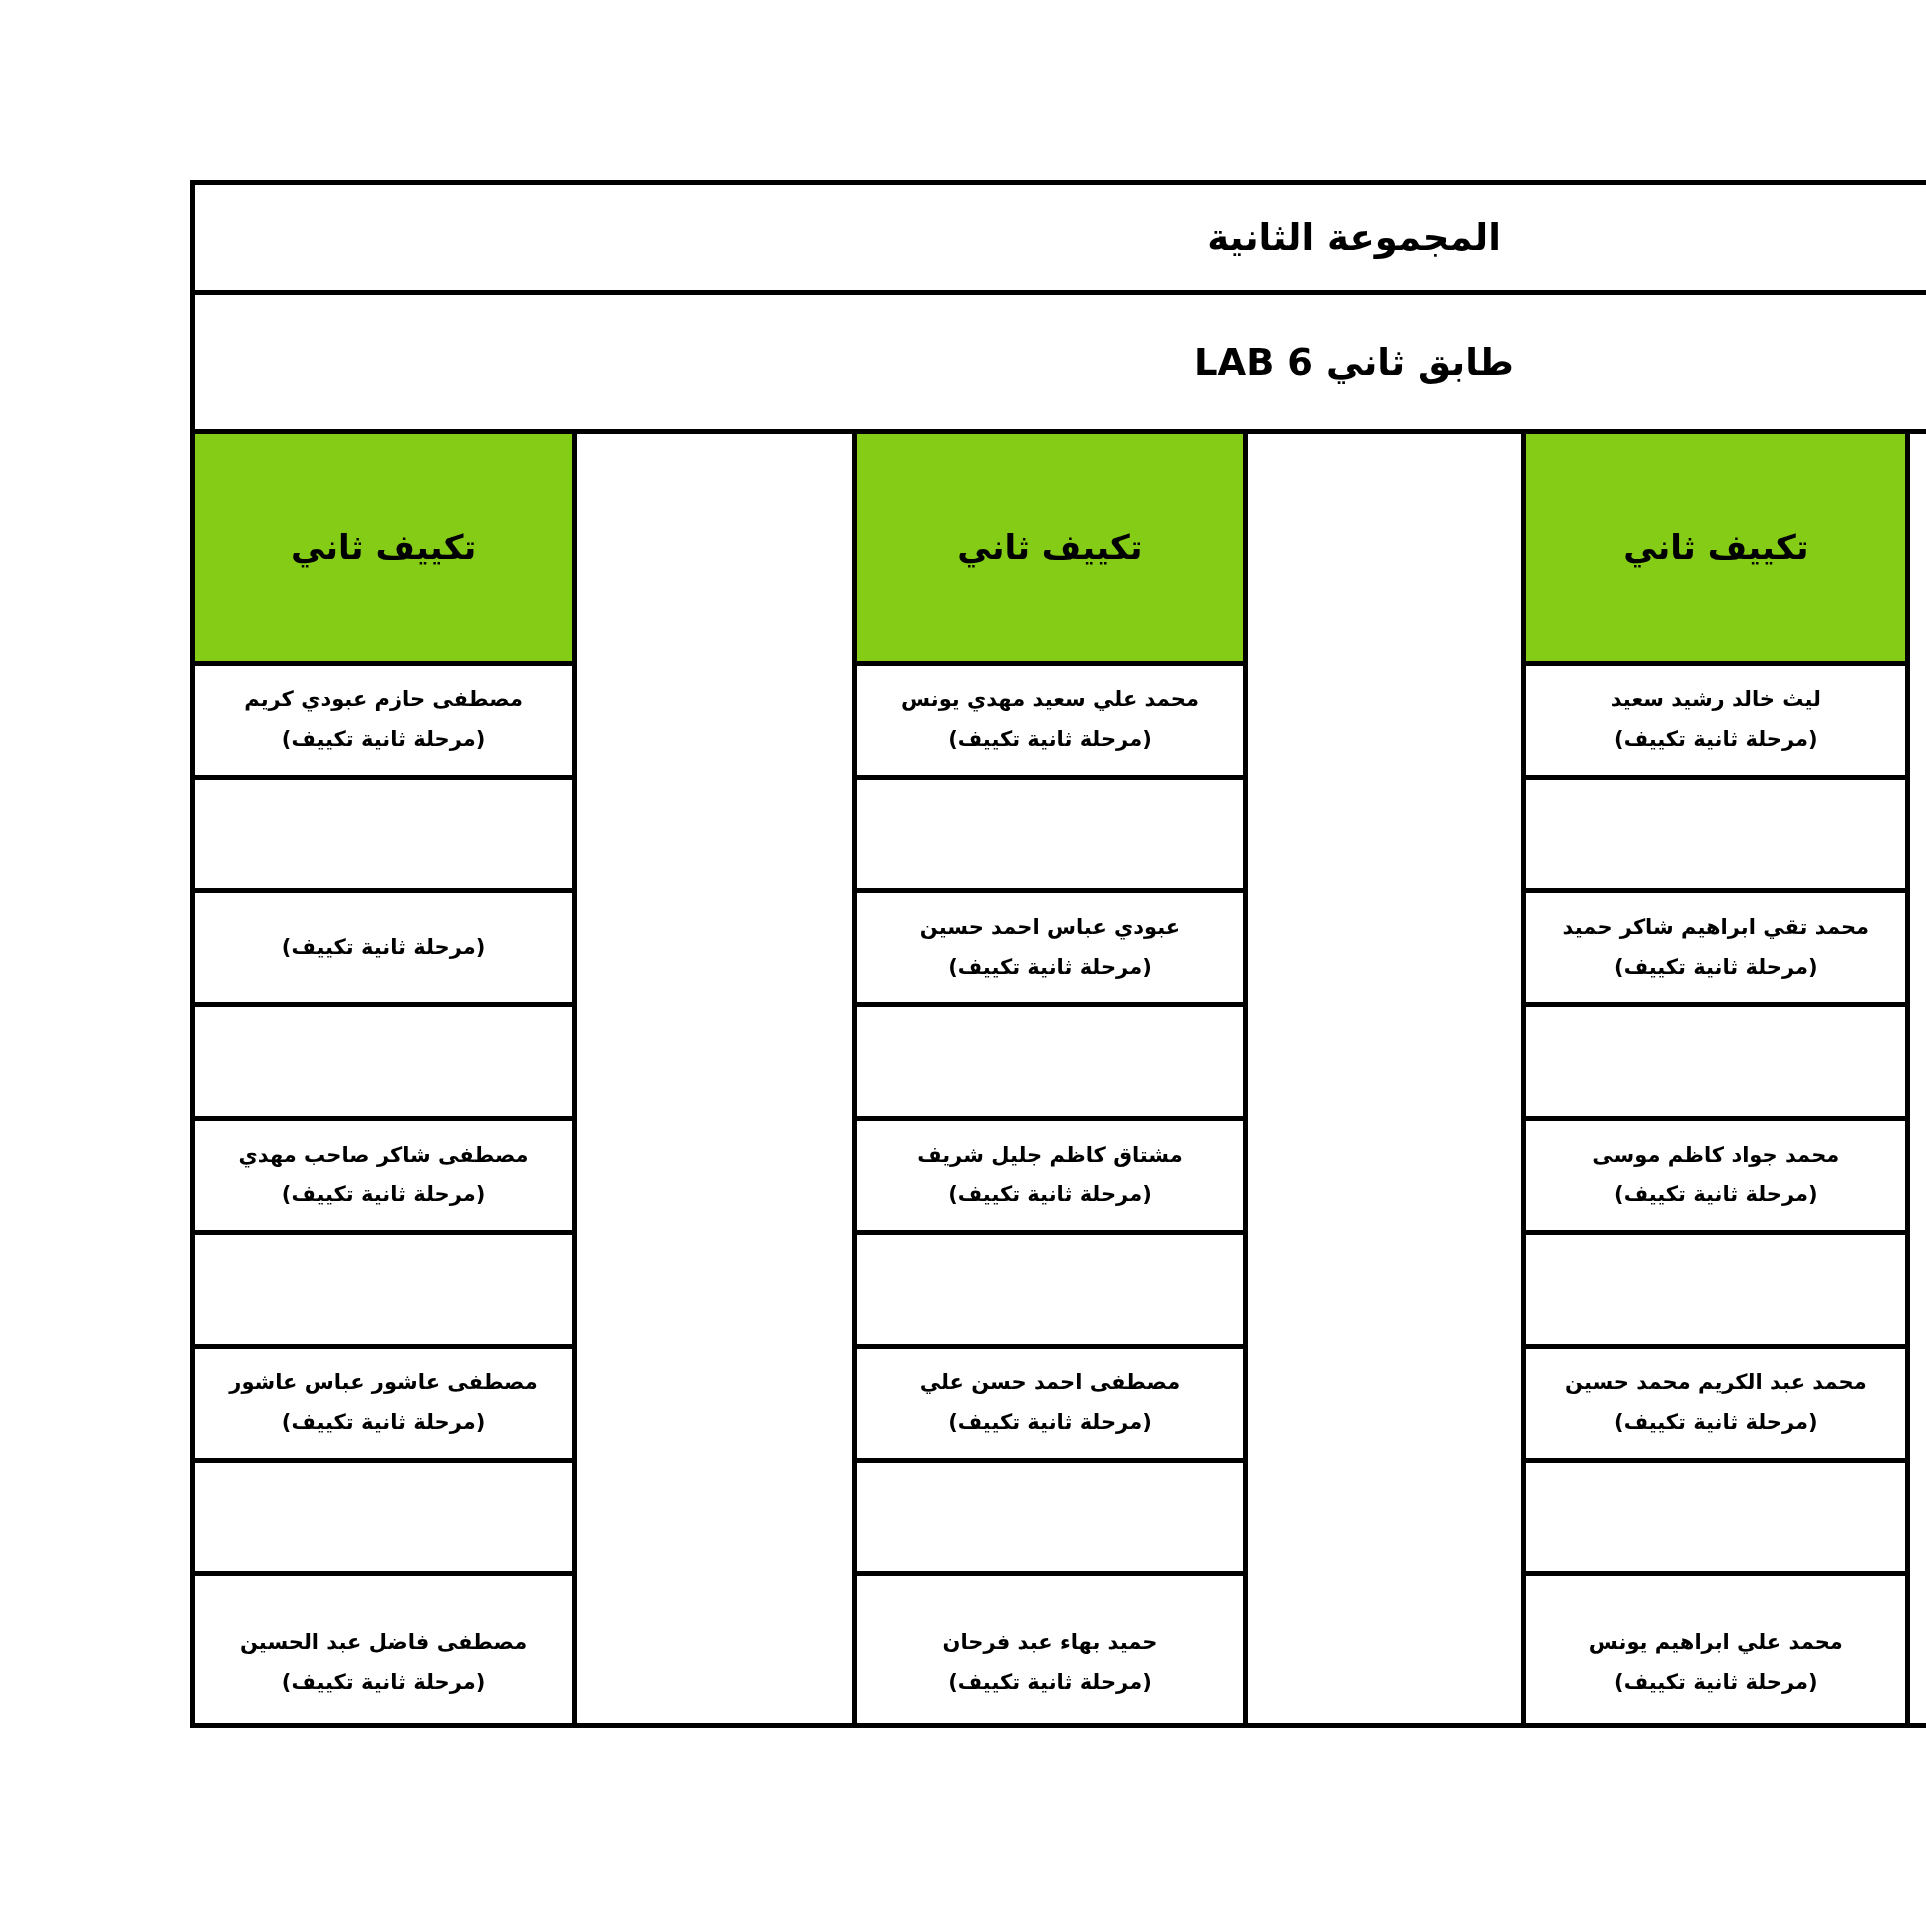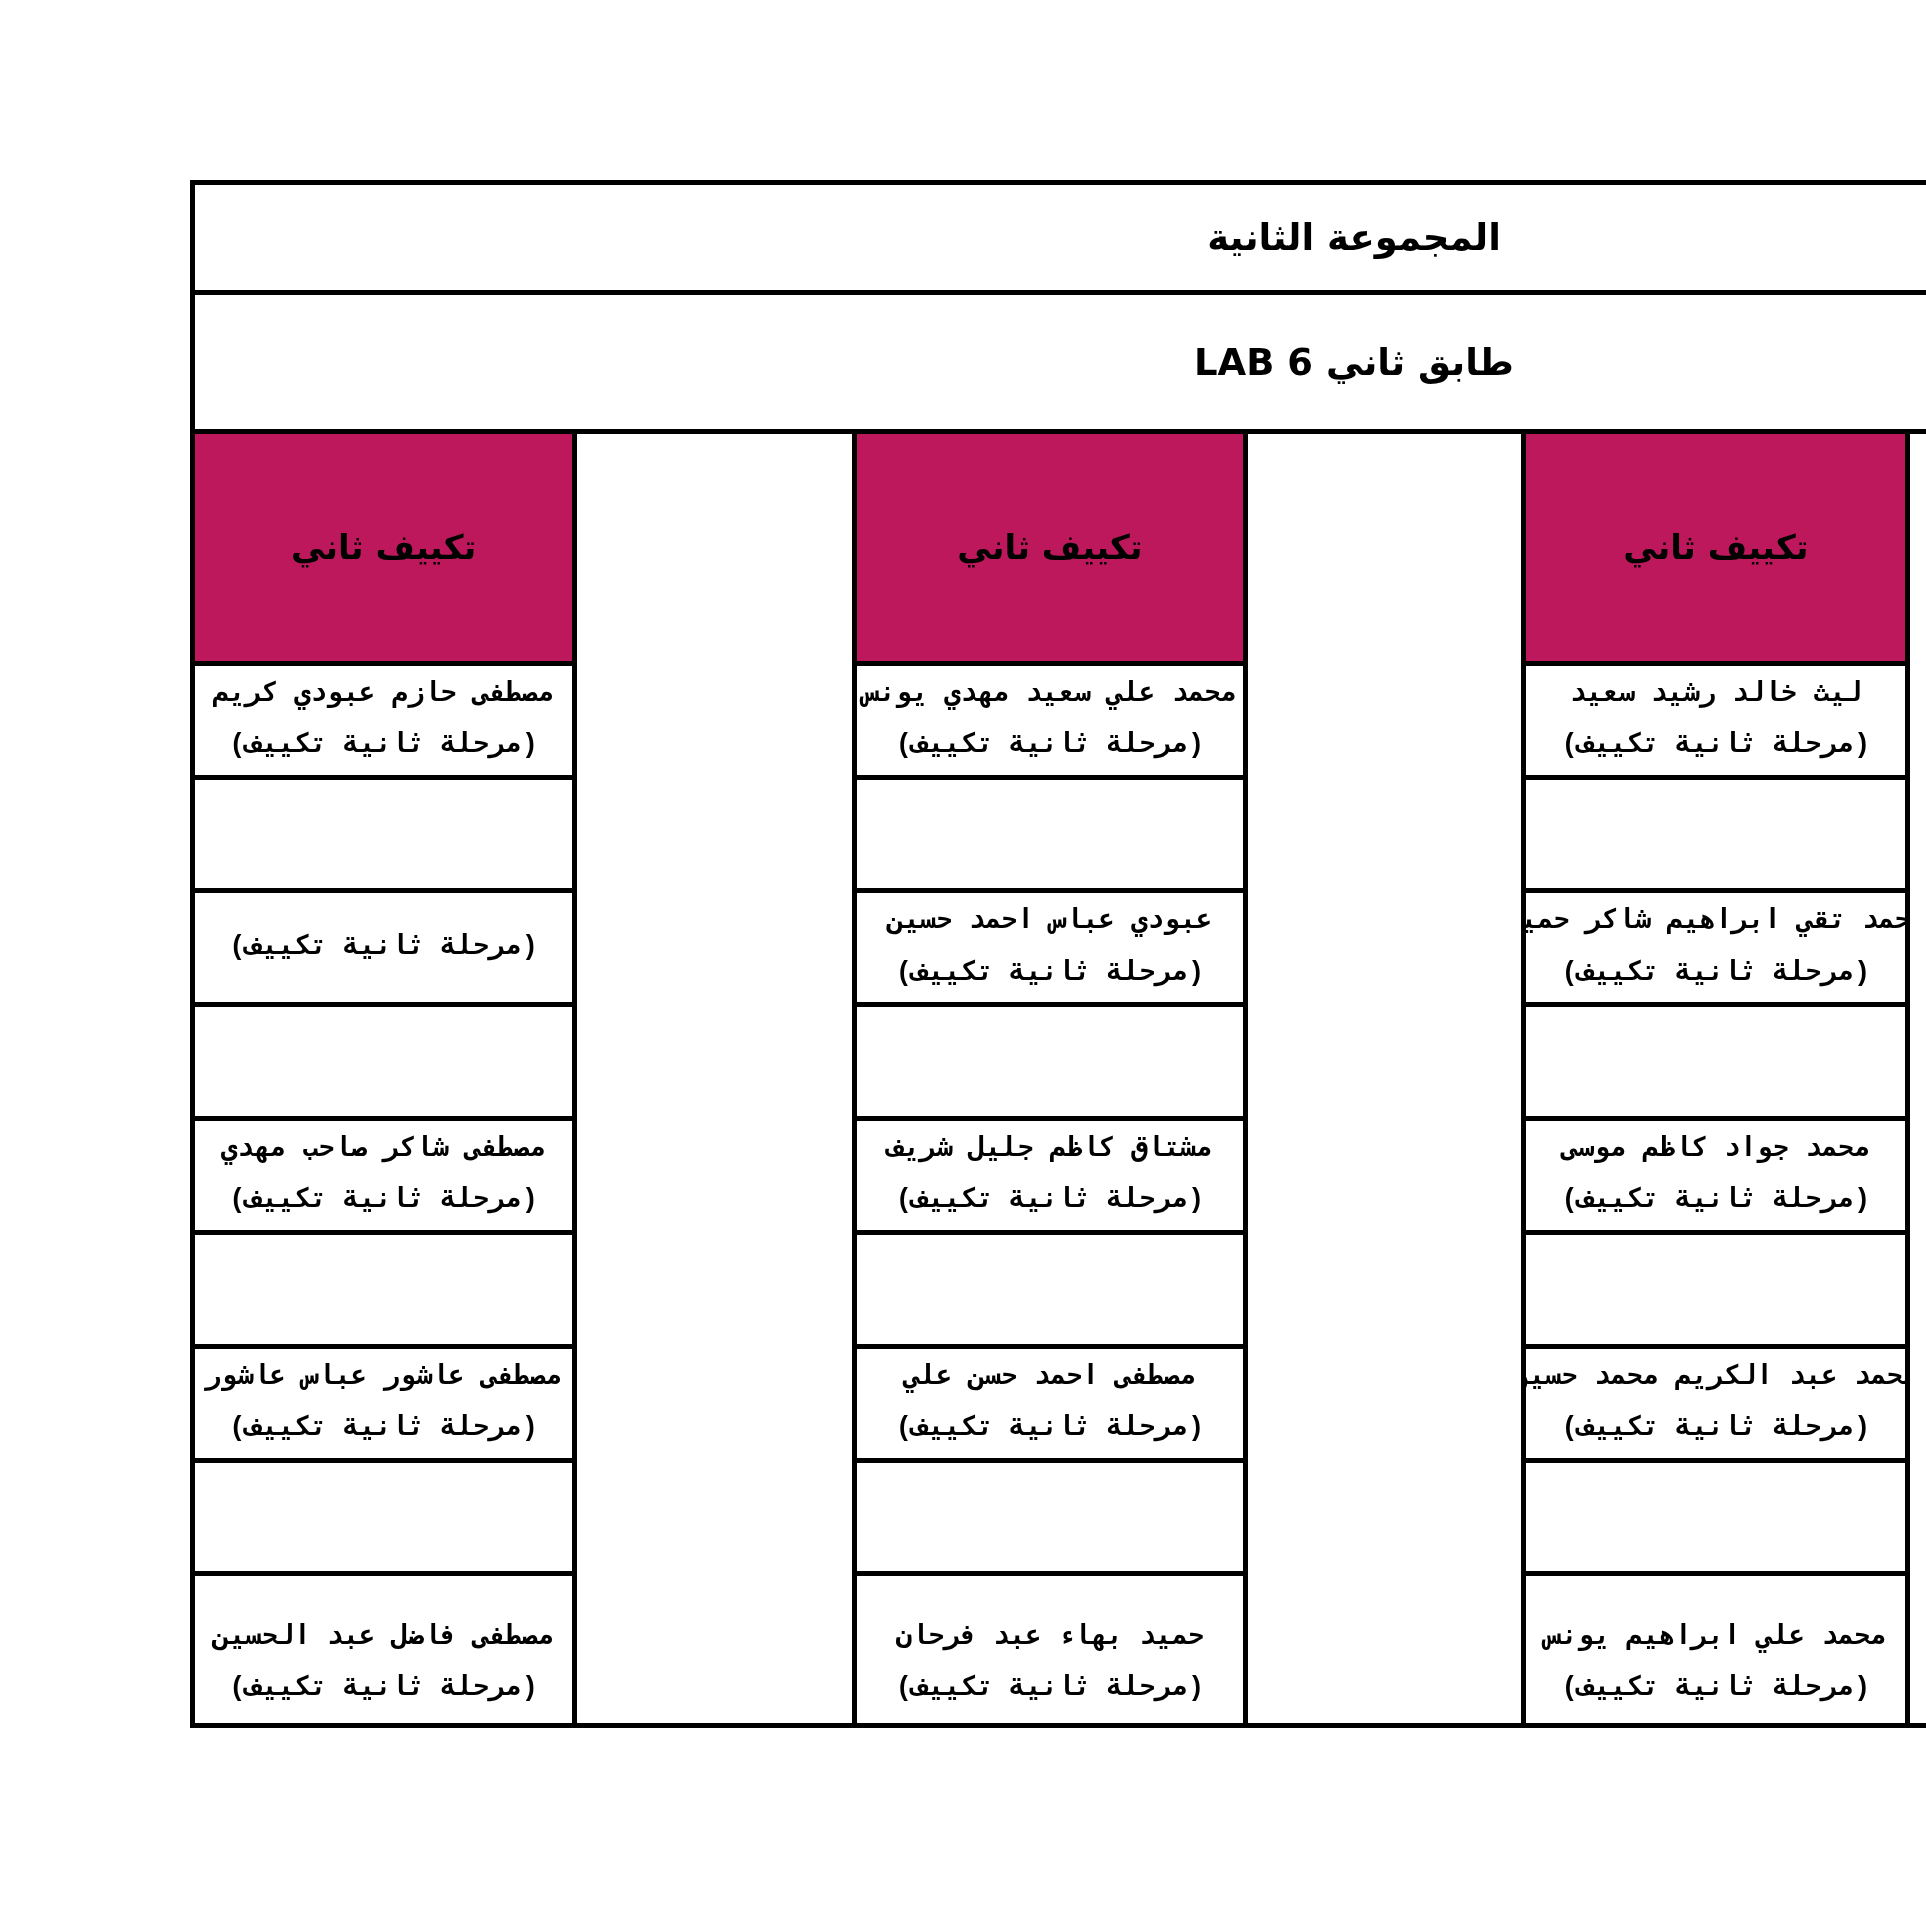--- a/index.html
+++ b/index.html
@@ -56,30 +56,29 @@
     flex-direction: column;
     align-items: center;
     justify-content: center;
     text-align: center;
     direction: rtl;
     overflow: hidden;
   }
   .cell:last-child { border-bottom: none; }
   .head {
     flex: 625 1 0%;
-    background: #be185d;
+    background: #84cc16;
     font-size: 34px;
   }
   .name, .empty { flex: 300 1 0%; }
   .tall { flex: 330 1 0%; margin-top: 27px; }
   .nm, .st {
-    font-size: 27px;
+    font-size: 21px;
     line-height: 1.9;
     white-space: nowrap;
-    font-family: Liberation Mono, monospace;
   }
 </style>
 </head>
 <body>
 
 <div class="doc-table">
   <div class="row-title">المجموعة الثانية</div>
   <div class="row-subtitle">طابق ثاني LAB 6</div>
   <div class="grid-body">
 

